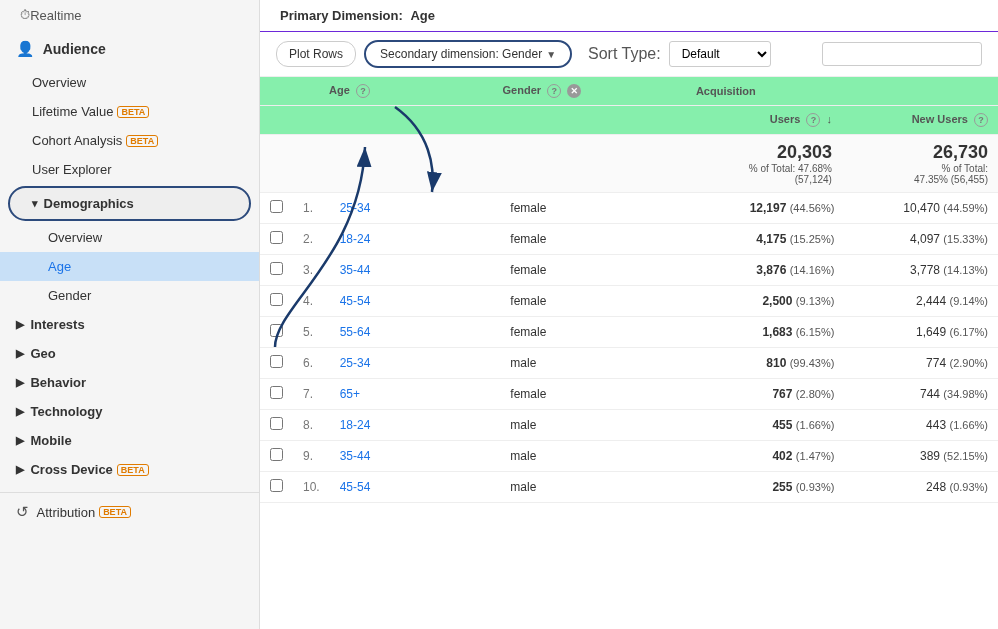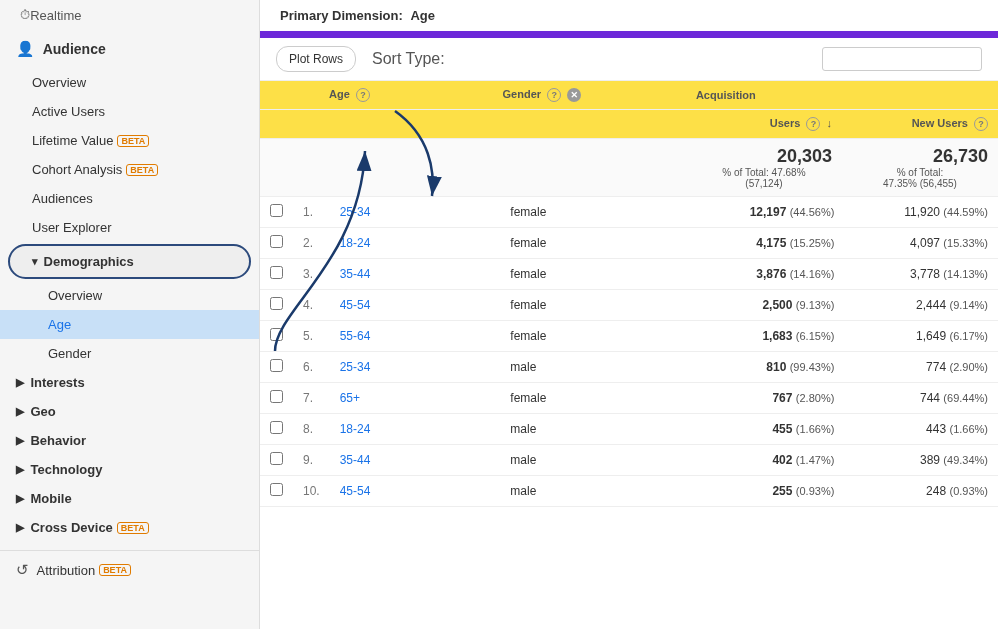--- a/index.html
+++ b/index.html
@@ -53,21 +53,21 @@
     }
     .demographics-header .arrow { margin-right: 6px; font-size: 11px; }
 
     
     .main { flex: 1; overflow: auto; }
 
     .primary-dim-bar {
       padding: 8px 16px;
       font-size: 13px;
       color: #555;
-      border-bottom: 7px solid #6d28d9;
+      border-bottom: 1px solid #6d28d9;
     }
     .primary-dim-bar span { font-weight: bold; margin-left: 4px; color: #333; }
 
     .toolbar {
       display: flex; align-items: center;
       padding: 8px 16px;
       border-bottom: 1px solid #eee;
       gap: 8px;
     }
     .toolbar-btn {
@@ -90,35 +90,35 @@
       margin-left: auto; border: 1px solid #ccc; border-radius: 3px;
       padding: 4px 8px; font-size: 12px; width: 160px;
     }
 
     
     .data-table { width: 100%; border-collapse: collapse; }
     .data-table th, .data-table td {
       padding: 7px 10px; border-bottom: 1px solid #eee;
       font-size: 12px; text-align: left; vertical-align: middle;
     }
-    .data-table th { background: #fde047; font-weight: bold; color: #555; font-size: 11px; }
+    .data-table th { background: #86efac; font-weight: bold; color: #555; font-size: 11px; }
     .data-table .col-check { width: 30px; }
     .data-table .col-num { width: 30px; color: #777; }
     .data-table .col-age { width: 180px; }
     .data-table .col-gender { width: 200px; }
     .data-table .col-users { width: 160px; text-align: right; }
     .data-table .col-new-users { width: 160px; text-align: right; }
     .data-table th.col-users, .data-table th.col-new-users { }
     .header-acquisition { text-align: center; color: #555; font-size: 11px; font-weight: bold; padding-bottom: 4px; border-bottom: 2px solid #ccc; }
     .link-blue { color: #1a73e8; text-decoration: none; }
     .num-bold { font-weight: bold; }
     .pct { color: #555; font-size: 11px; margin-top: 16px; }
     .summary-row td { background: #fafafa; }
     .summary-value { font-size: 18px; font-weight: bold; text-align: right; }
-    .summary-pct { font-size: 10px; color: #555; text-align: center; }
+    .summary-pct { font-size: 10px; color: #555; text-align: right; }
     .sort-arrow { margin-left: 3px; color: #555; }
     .question-mark {
       display: inline-flex; align-items: center; justify-content: center;
       width: 14px; height: 14px; border-radius: 50%; border: 1px solid #999;
       font-size: 9px; color: #777; cursor: help; margin-left: 3px;
     }
     .close-x {
       display: inline-flex; align-items: center; justify-content: center;
       width: 14px; height: 14px; border-radius: 50%; background: #999;
       font-size: 9px; color: #fff; cursor: pointer; margin-left: 3px;
@@ -144,37 +144,31 @@
 
   <div class="sidebar-item top-level">
     <span class="icon">👤</span>
     <span>Audience</span>
   </div>
 
   <div class="sidebar-item indented">
     <span>Overview</span>
   </div>
 
-  <div class="sidebar-item indented">
-    <span>Active Users</span>
-  </div>
 
   <div class="sidebar-item indented">
     <span>Lifetime Value</span>
     <span class="badge-beta">BETA</span>
   </div>
 
   <div class="sidebar-item indented">
     <span>Cohort Analysis</span>
     <span class="badge-beta">BETA</span>
   </div>
 
-  <div class="sidebar-item indented">
-    <span>Audiences</span>
-  </div>
 
   <div class="sidebar-item indented">
     <span>User Explorer</span>
   </div>
 
   <div class="demographics-header">
     <span class="arrow">▾</span>
     <span>Demographics</span>
   </div>
 
@@ -231,22 +225,31 @@
 <div class="main">
 
   <div class="primary-dim-bar">
     <span>Primary Dimension:</span>
     <span>Age</span>
   </div>
 
   <div class="toolbar">
     <button class="toolbar-btn">Plot Rows</button>
 
+    <button class="secondary-dim-btn">
+      <span>Secondary dimension: Gender</span>
+      <span class="dropdown-arrow">▼</span>
+    </button>
 
     <span class="sort-label">Sort Type:</span>
+    <select class="sort-select">
+      <option>Default</option>
+      <option>Ascending</option>
+      <option>Descending</option>
+    </select>
 
     <input class="search-box" type="text" placeholder="" style="">
   </div>
 
   <div class="table-wrapper" style="position:relative;">
 
     <svg style="position:absolute;top:0;left:0;width:100%;height:100%;pointer-events:none;overflow:visible;z-index:10;">
 
       <defs>
         <marker id="arrowhead1" markerWidth="8" markerHeight="6" refX="8" refY="3" orient="auto">
@@ -340,21 +343,21 @@
       <td class="col-num">1.</td>
       <td class="col-age">
         <a href="#" class="link-blue">25-34</a>
       </td>
       <td class="col-gender">female</td>
       <td class="col-users">
         <span class="num-bold">12,197</span>
         <span class="pct"> (44.56%)</span>
       </td>
       <td class="col-new-users">
-        <span>11,920</span>
+        <span>10,470</span>
         <span class="pct"> (44.59%)</span>
       </td>
     </tr>
           <tr>
       <td><input type="checkbox" style=""></td>
       <td class="col-num">2.</td>
       <td class="col-age">
         <a href="#" class="link-blue">18-24</a>
       </td>
       <td class="col-gender">female</td>
@@ -437,21 +440,21 @@
       <td class="col-age">
         <a href="#" class="link-blue">65+</a>
       </td>
       <td class="col-gender">female</td>
       <td class="col-users">
         <span class="num-bold">767</span>
         <span class="pct"> (2.80%)</span>
       </td>
       <td class="col-new-users">
         <span>744</span>
-        <span class="pct"> (69.44%)</span>
+        <span class="pct"> (34.98%)</span>
       </td>
     </tr>
           <tr>
       <td><input type="checkbox" style=""></td>
       <td class="col-num">8.</td>
       <td class="col-age">
         <a href="#" class="link-blue">18-24</a>
       </td>
       <td class="col-gender">male</td>
       <td class="col-users">
@@ -469,21 +472,21 @@
       <td class="col-age">
         <a href="#" class="link-blue">35-44</a>
       </td>
       <td class="col-gender">male</td>
       <td class="col-users">
         <span class="num-bold">402</span>
         <span class="pct"> (1.47%)</span>
       </td>
       <td class="col-new-users">
         <span>389</span>
-        <span class="pct"> (49.34%)</span>
+        <span class="pct"> (52.15%)</span>
       </td>
     </tr>
           <tr>
       <td><input type="checkbox" style=""></td>
       <td class="col-num">10.</td>
       <td class="col-age">
         <a href="#" class="link-blue">45-54</a>
       </td>
       <td class="col-gender">male</td>
       <td class="col-users">

